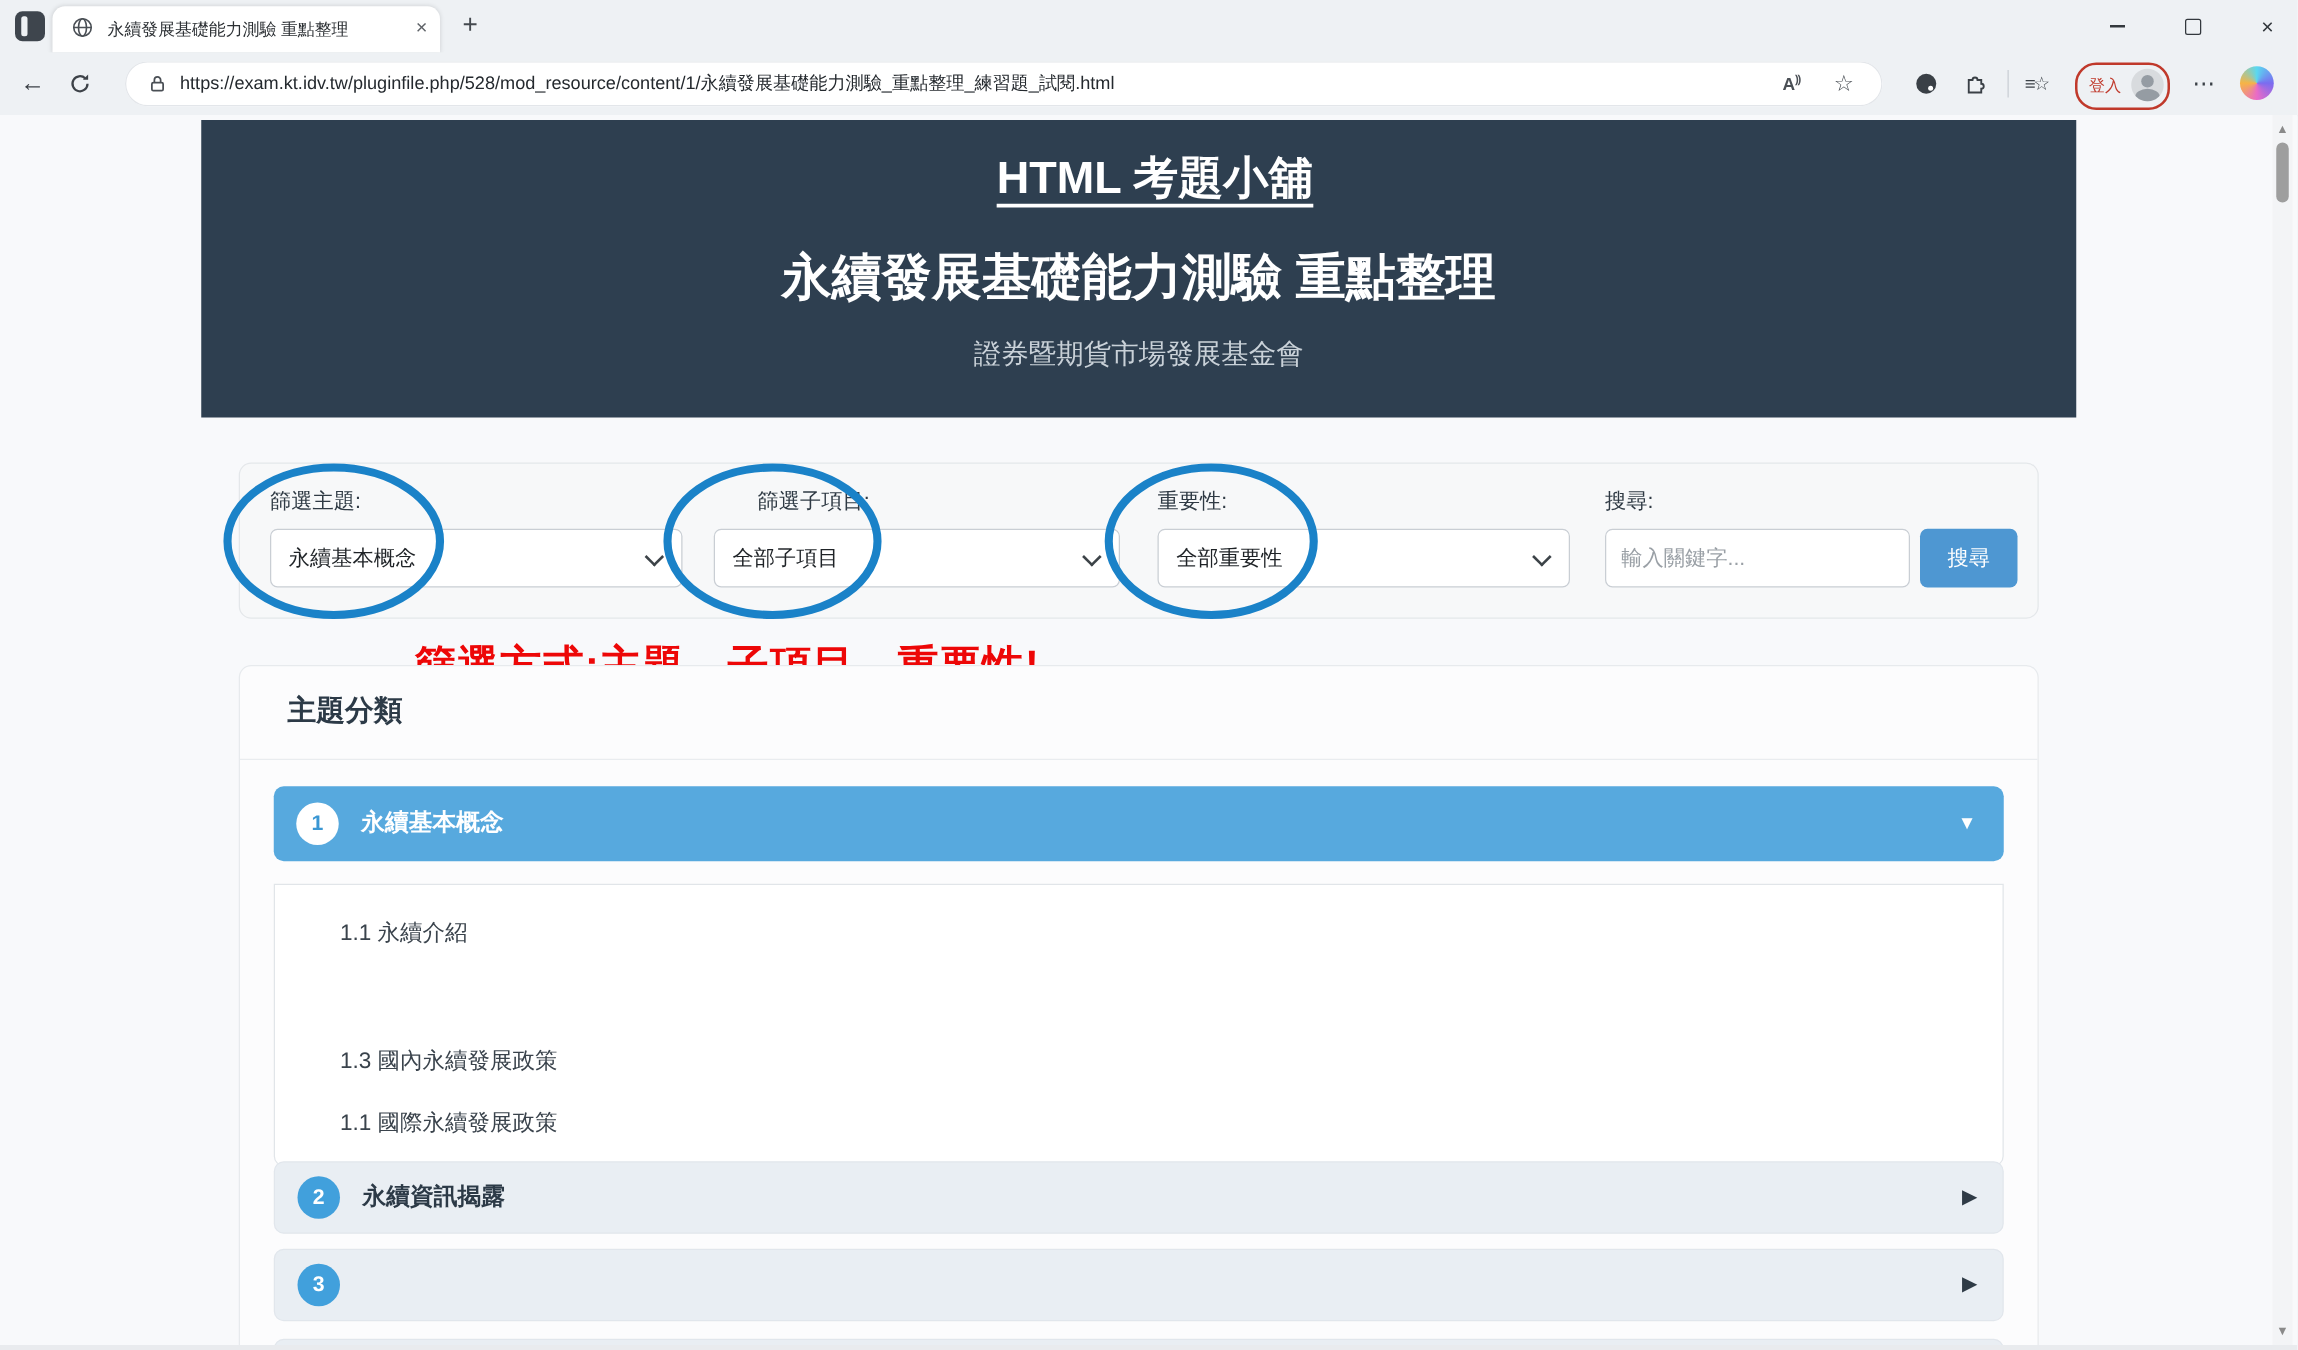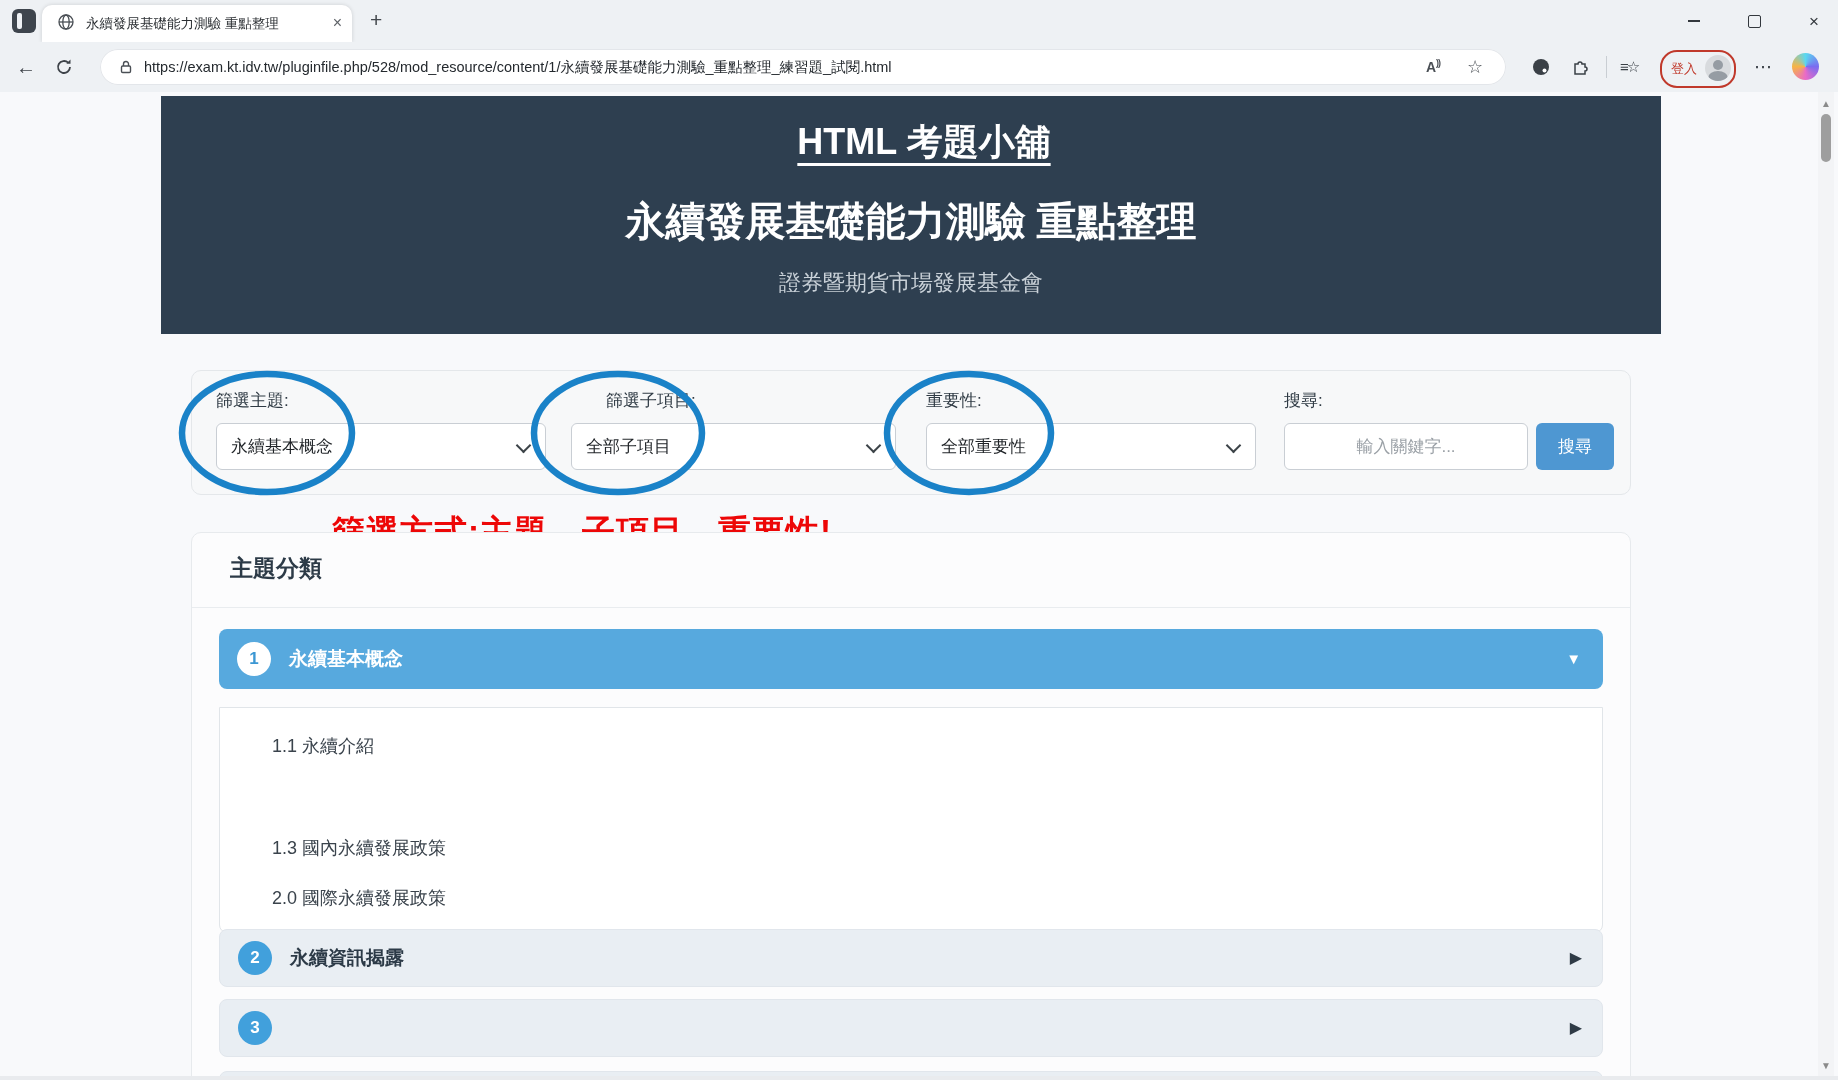--- a/index.html
+++ b/index.html
@@ -59,21 +59,21 @@
   .org-subtitle{left:0;top:172px;width:100%;font-size:22px;color:#c9d1d8;font-weight:400;}
 
   .filter-card{left:191px;top:278px;width:1438px;height:123px;background:#f7f8f9;
        border:1px solid #e4e7ea;border-radius:10px;}
   .flabel{top:18px;height:24px;font-size:17px;color:#2f3a44;font-weight:500;}
   .fctl{top:52px;height:47px;background:#fff;border:1px solid #c9ced4;border-radius:6px;
        font-size:17px;color:#1f2327;line-height:45px;box-sizing:border-box;}
   .fselect{padding-left:14px;}
   .chev{position:absolute;right:16px;top:16px;width:9px;height:9px;
        border-right:2px solid #3c4348;border-bottom:2px solid #3c4348;transform:rotate(45deg);}
-  .search-input{padding:0 12px;outline:none;text-align:center;}
+  .search-input{padding:0 12px;outline:none;}
   .search-input::placeholder{color:#9aa0a6;}
   .search-btn{top:52px;height:47px;background:#4e97d2;color:#fff;border-radius:6px;font-size:17px;
        display:flex;align-items:center;justify-content:center;}
 
   .circles{left:0;top:0;width:1838px;height:988px;pointer-events:none;}
   .annotation{left:332px;top:418px;font-size:33px;font-weight:800;color:#ed0707;letter-spacing:1px;}
 
   .topics-card{left:191px;top:440px;width:1438px;height:560px;background:#fcfcfd;
        border:1px solid #e7eaed;border-radius:10px 10px 0 0;}
   .panel-title{left:38px;top:20px;font-size:23px;font-weight:600;color:#2c3a47;}
@@ -221,21 +221,21 @@
       <div class="abs panel-divider"></div>
 
       <div class="abs tbar tbar-open">
         <span class="badge badge-open">1</span>
         <span class="tbar-label">永續基本概念</span>
         <span class="caret caret-down">▼</span>
       </div>
       <div class="abs subbox">
         <div class="subitem" style="top:12px;">1.1 永續介紹</div>
         <div class="subitem" style="top:114px;">1.3 國內永續發展政策</div>
-        <div class="subitem" style="top:164px;">2.0 國際永續發展政策</div>
+        <div class="subitem" style="top:164px;">1.1 國際永續發展政策</div>
       </div>
 
       <div class="abs tbar tbar-closed" style="top:396px;">
         <span class="badge badge-closed">2</span>
         <span class="tbar-label">永續資訊揭露</span>
         <span class="caret caret-right">▶</span>
       </div>
 
       <div class="abs tbar tbar-closed" style="top:466px;">
         <span class="badge badge-closed">3</span>

